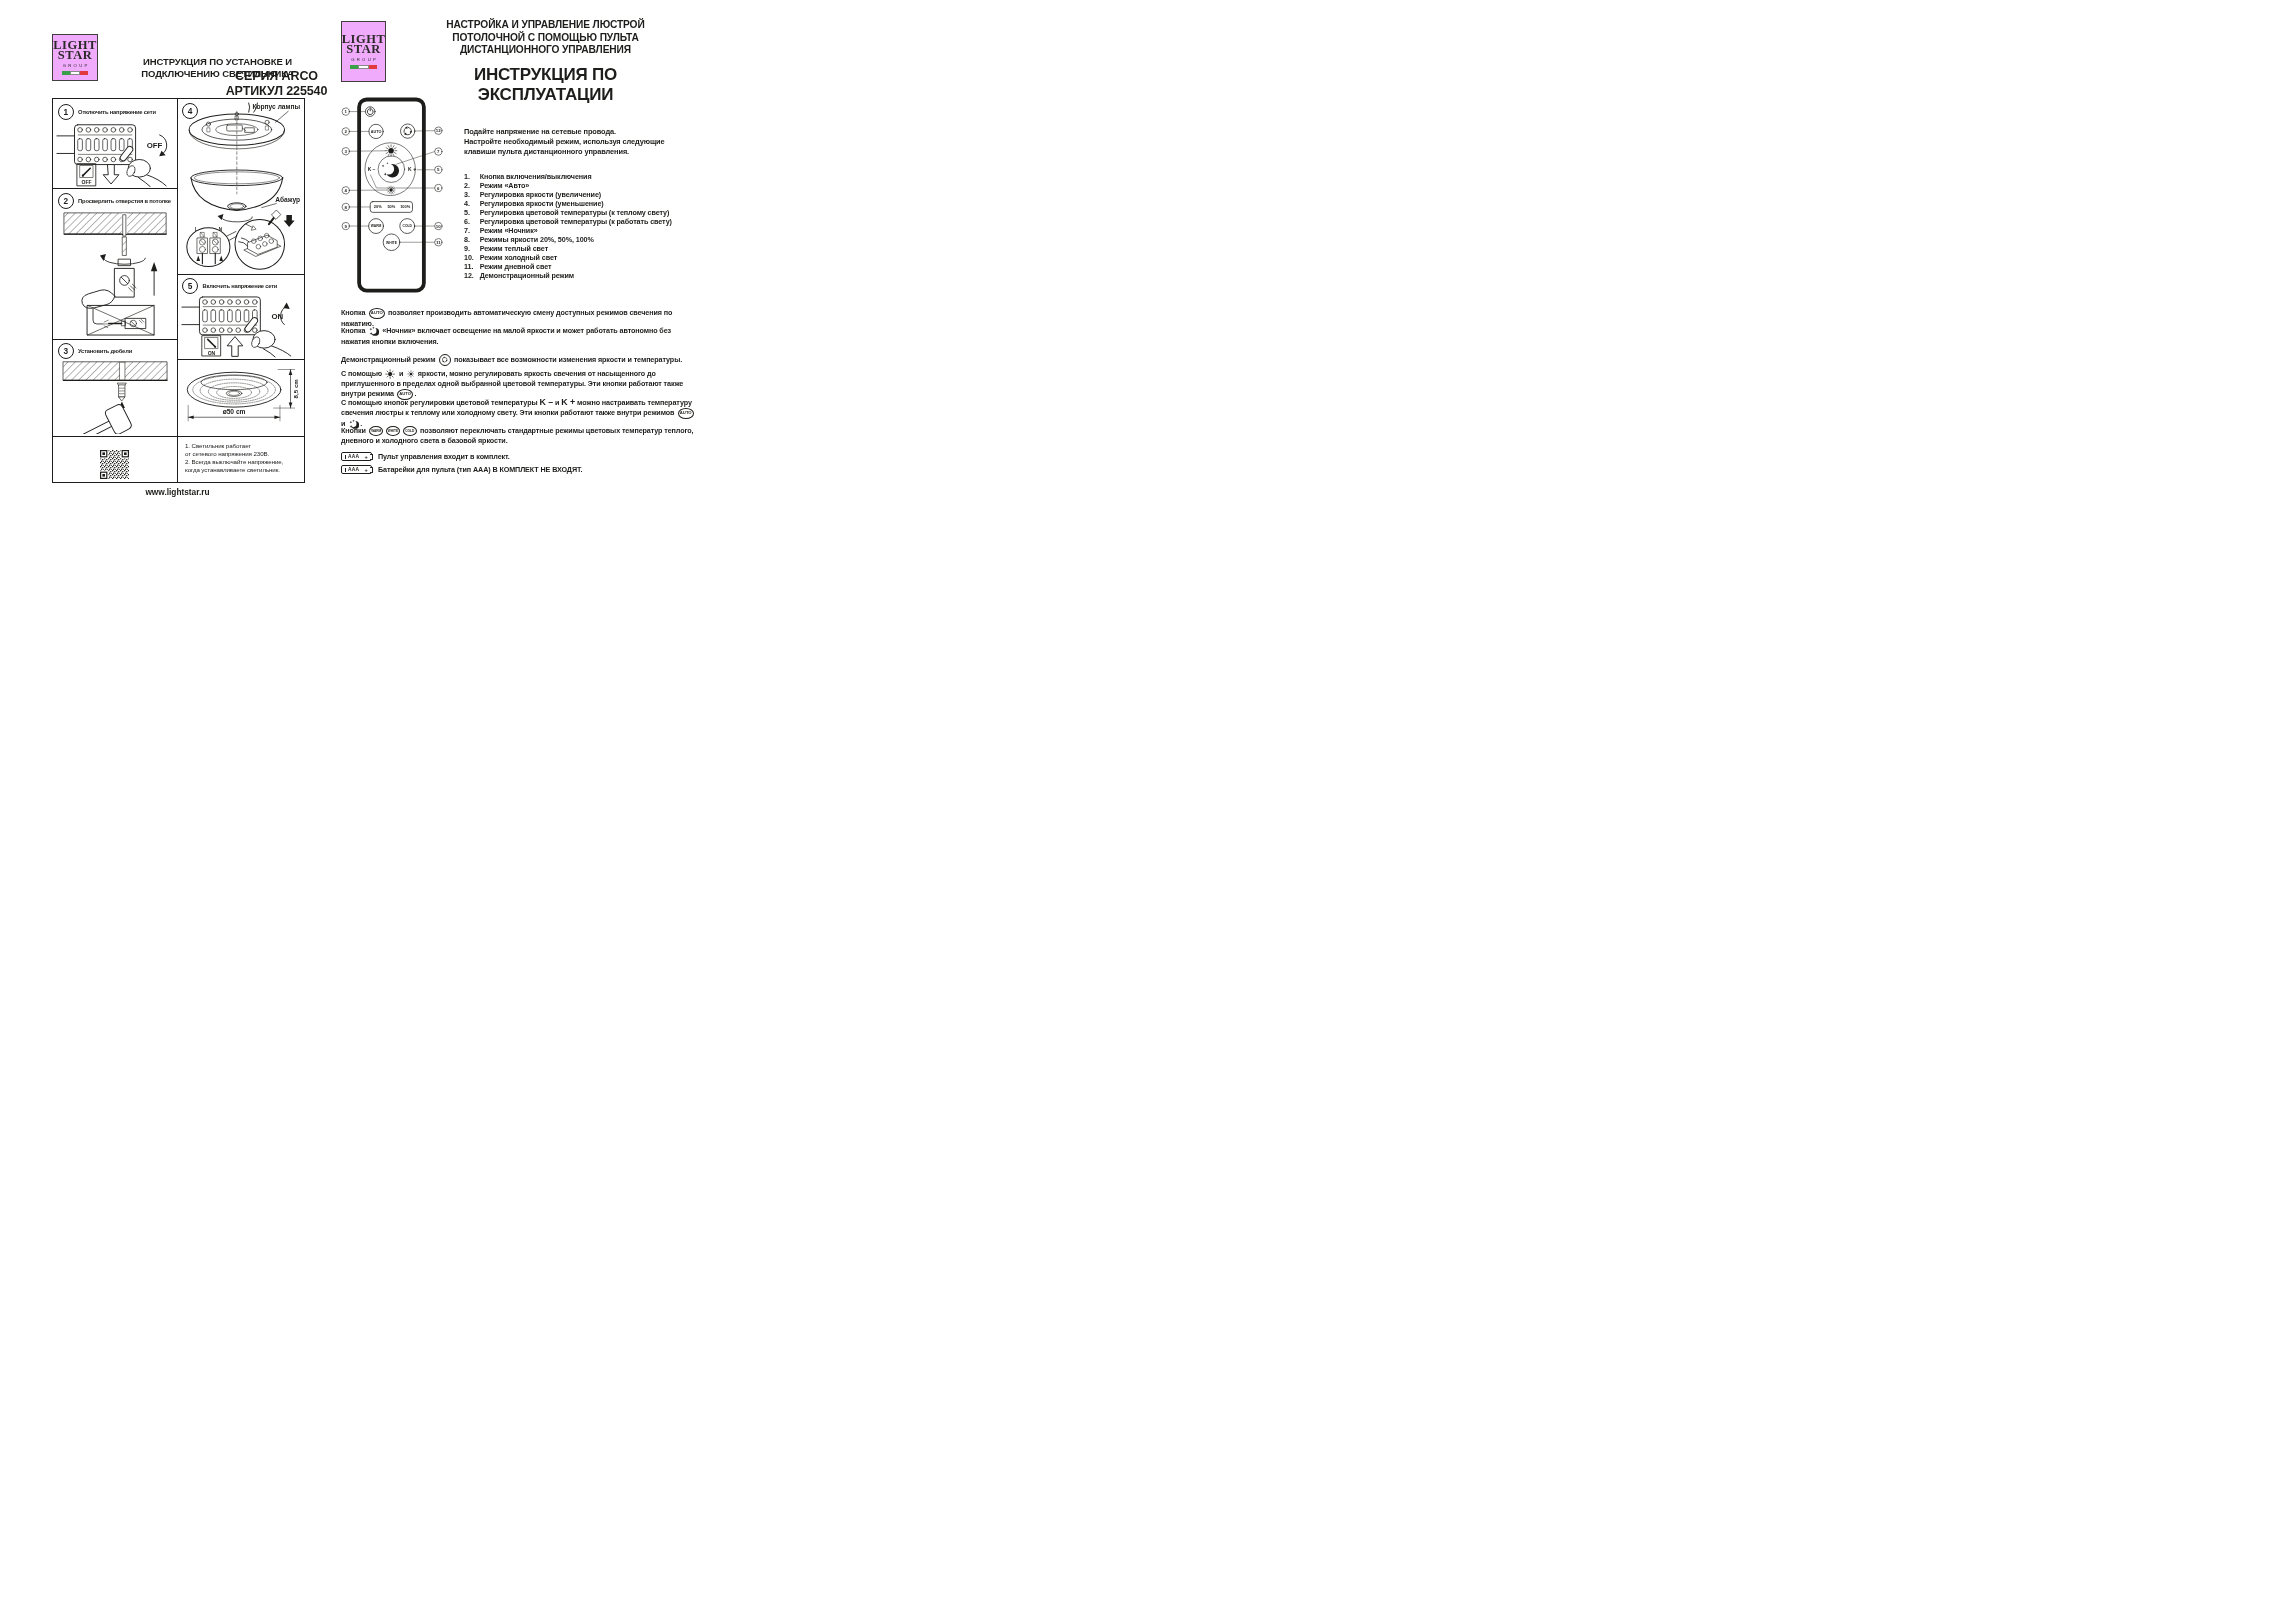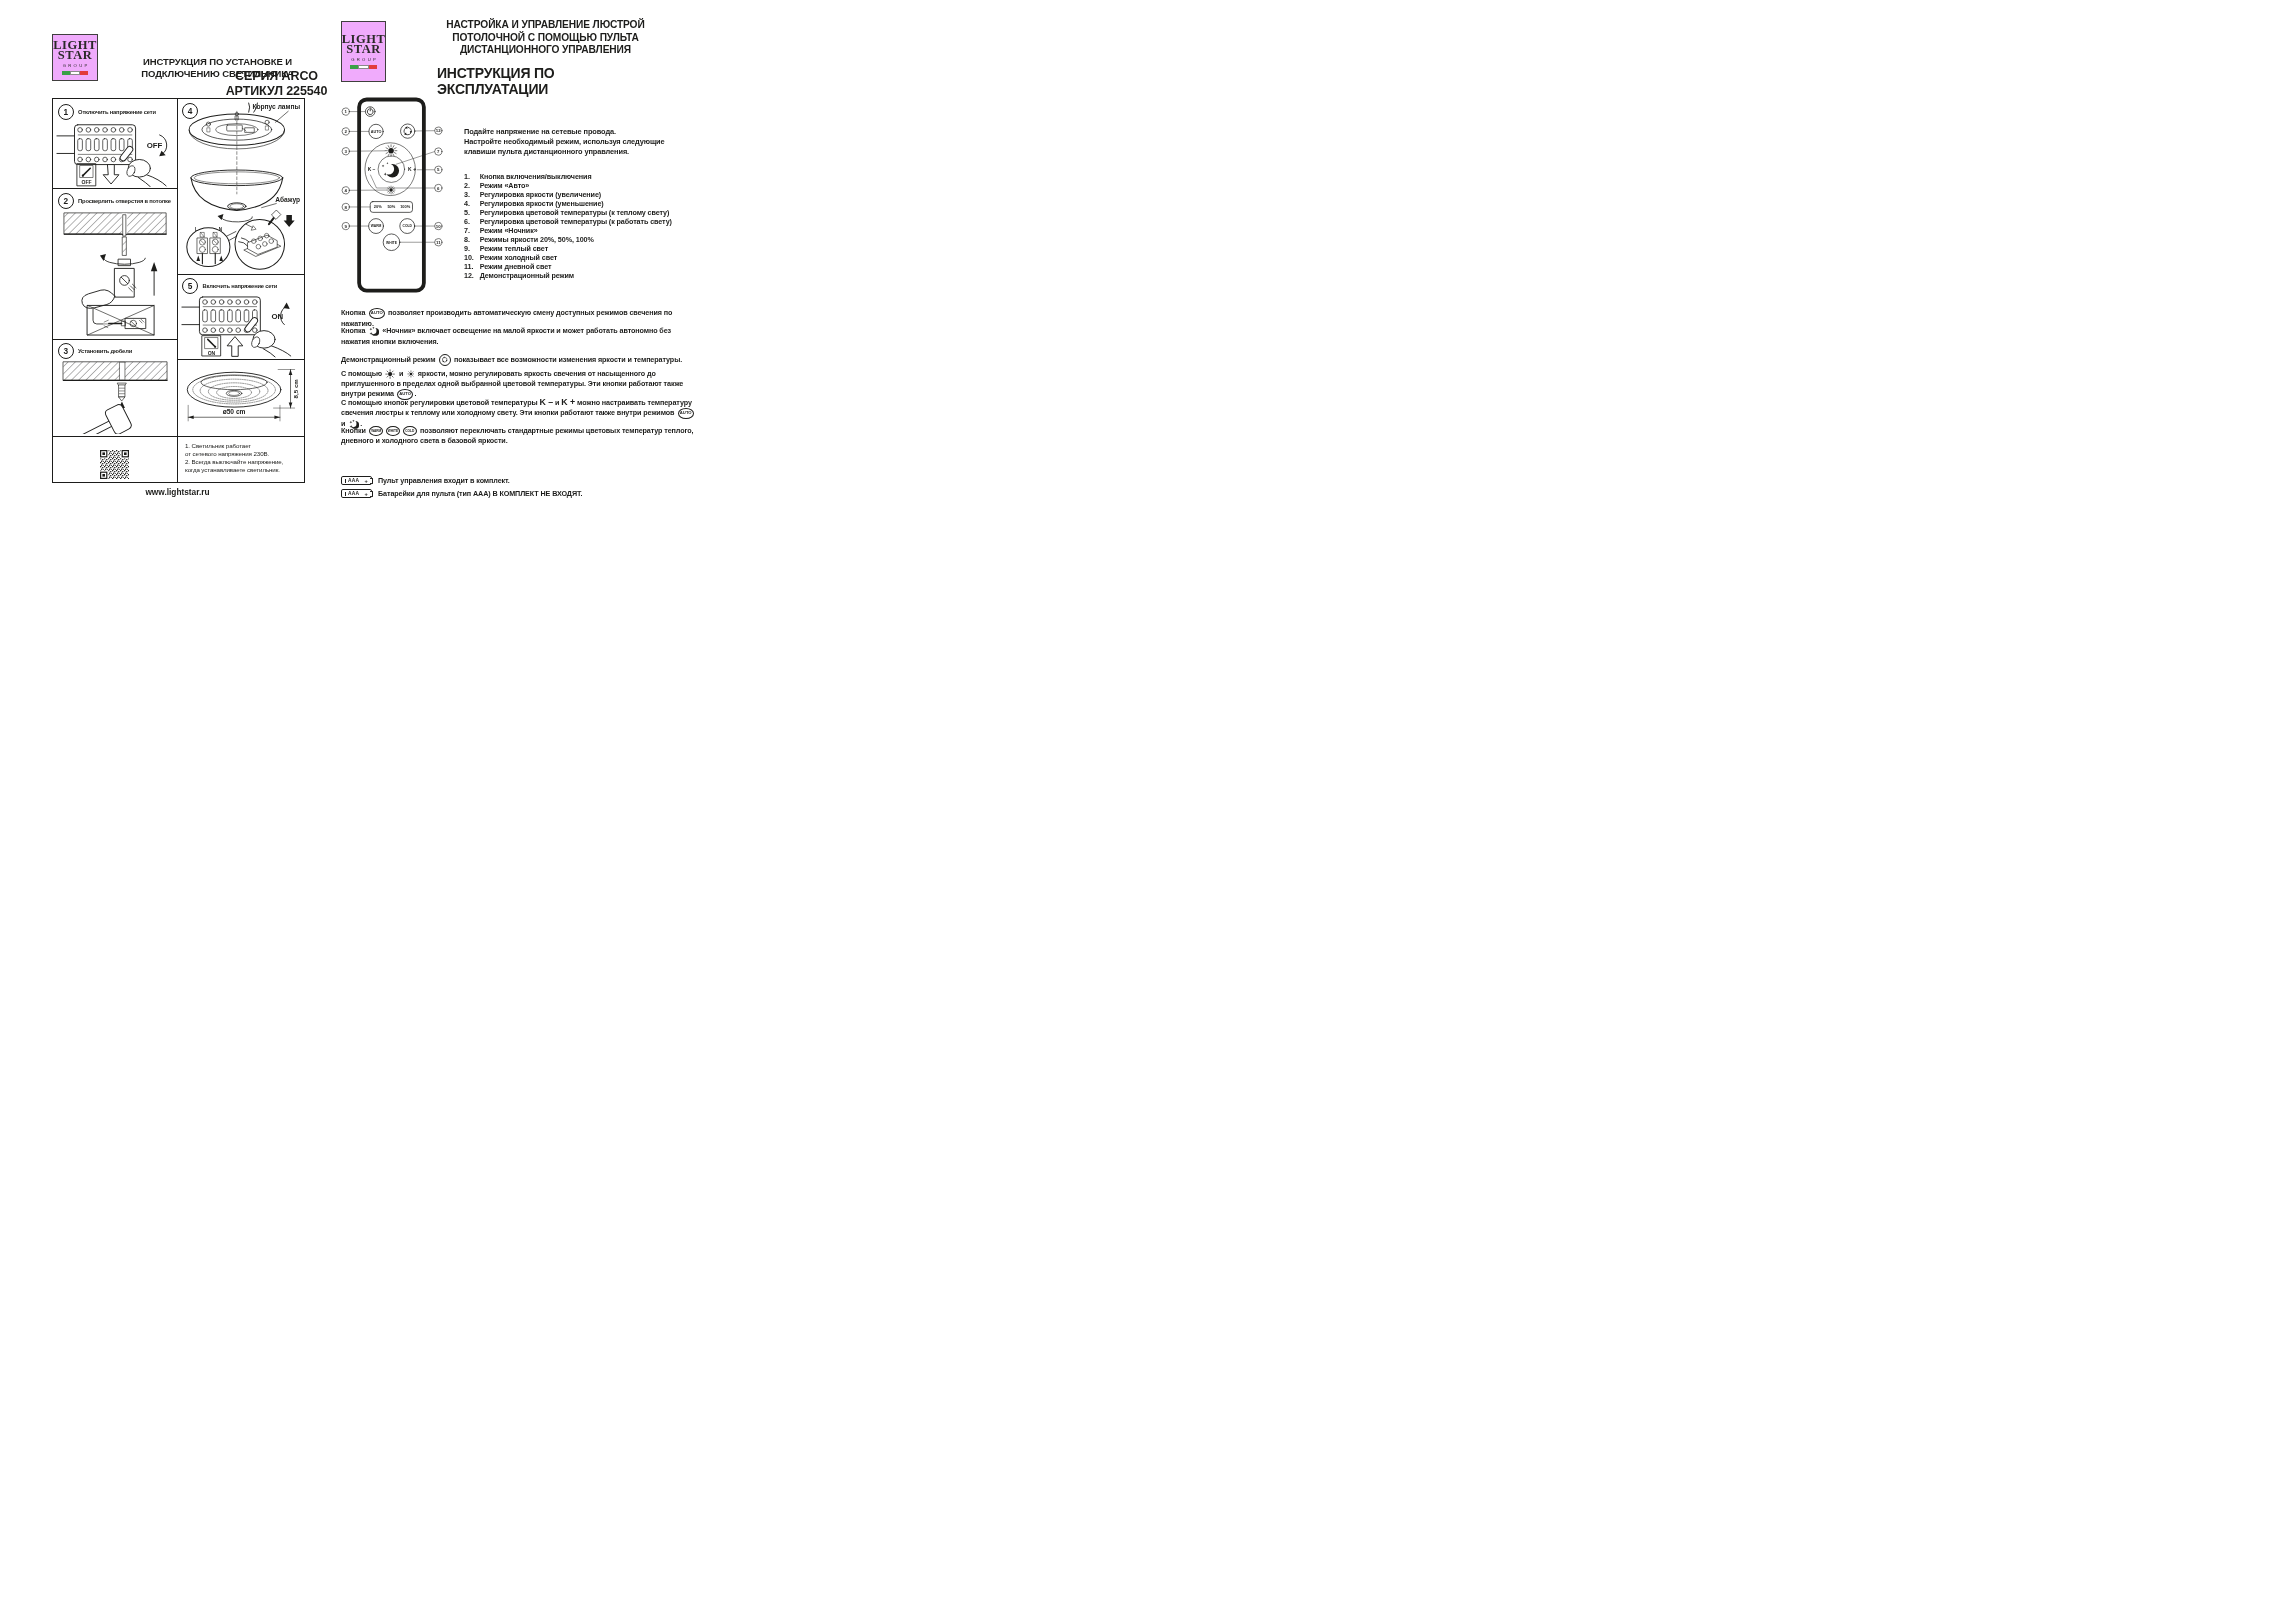--- a/index.html
+++ b/index.html
@@ -5,21 +5,21 @@
   html,body{margin:0;padding:0;background:#fff;}
   body{width:725px;height:513px;position:relative;overflow:hidden;
        font-family:"Liberation Sans",sans-serif;color:#1d1d1b;}
   .abs{position:absolute;}
   .pre{white-space:pre-line;}
   .b{font-weight:bold;}
   
   .ltitle{font-weight:bold;font-size:12.5px;line-height:15.3px;text-align:center;letter-spacing:-0.1px;}
   .lsub{font-weight:bold;font-size:9.5px;line-height:11.6px;text-align:center;letter-spacing:-0.1px;}
   .rtitle{font-weight:bold;font-size:10.2px;line-height:12.3px;text-align:center;letter-spacing:-0.1px;}
-  .rsub{font-weight:bold;font-size:14px;text-align:left;letter-spacing:-0.2px;}
+  .rsub{font-weight:bold;font-size:17px;text-align:center;letter-spacing:-0.2px;}
   
   .logobox{border:0.9px solid #403f3e;background:#f0abfc;display:flex;flex-direction:column;
            align-items:center;justify-content:center;}
   .logo-serif{font-family:"Liberation Serif",serif;font-weight:bold;font-size:12.5px;line-height:10.6px;
               letter-spacing:0.5px;color:#2b2a29;}
   .logo-group{font-size:4.2px;letter-spacing:2.3px;margin:2.3px 0 0 2.3px;color:#2b2a29;}
   .flag{display:flex;width:27px;height:4.2px;margin-top:3.2px;}
   .flag>div{flex:1;}
   .fgreen{background:#3aa047;}
   .fwhite{background:#fff;border:0.5px solid #8a8a8a;box-sizing:border-box;}
@@ -42,21 +42,21 @@
   .para{font-weight:bold;font-size:7.2px;line-height:10px;letter-spacing:-0.1px;width:360px;}
   .chip{display:inline-flex;align-items:center;justify-content:center;border:0.9px solid #1d1d1b;
         border-radius:50%;font-weight:bold;vertical-align:middle;margin:0 1.4px;background:#fff;
         position:relative;top:-0.5px;box-sizing:border-box;}
   .chip-auto{width:16px;height:11px;font-size:4.2px;letter-spacing:0;}
   .chip-sm{width:14px;height:10.2px;font-size:3.2px;letter-spacing:0;}
   .chip-rec{width:12px;height:12px;}
   .icon-inline{vertical-align:middle;margin:0 1.4px;position:relative;top:-0.5px;}
   .klabel{font-size:8.8px;letter-spacing:0;}
   
-  .battrow{display:flex;align-items:center;margin-top:24px;}
+  .battrow{display:flex;align-items:center;}
   .batt{box-sizing:border-box;width:30.5px;height:9.3px;border:0.9px solid #1d1d1b;border-radius:1.9px;
         display:inline-flex;align-items:center;padding:0 2.8px;position:relative;background:#fff;flex:0 0 30.5px;}
   .batt-bar{width:0.9px;height:4.2px;background:#1d1d1b;margin-right:2.3px;}
   .batt-type{font-size:4.9px;font-weight:bold;letter-spacing:0.2px;}
   .batt-plus{margin-left:auto;font-size:5.6px;font-weight:bold;}
   .batt-nub{position:absolute;right:-2.8px;top:50%;transform:translateY(-50%);width:1.9px;height:4.2px;
             background:#fff;border:0.7px solid #1d1d1b;border-left:none;border-radius:0 0.9px 0.9px 0;}
   .battlabel{font-weight:bold;font-size:7.2px;margin-left:6.5px;letter-spacing:-0.1px;}
   svg text{font-family:"Liberation Sans",sans-serif;fill:#1d1d1b;stroke:none;}
 </style>

